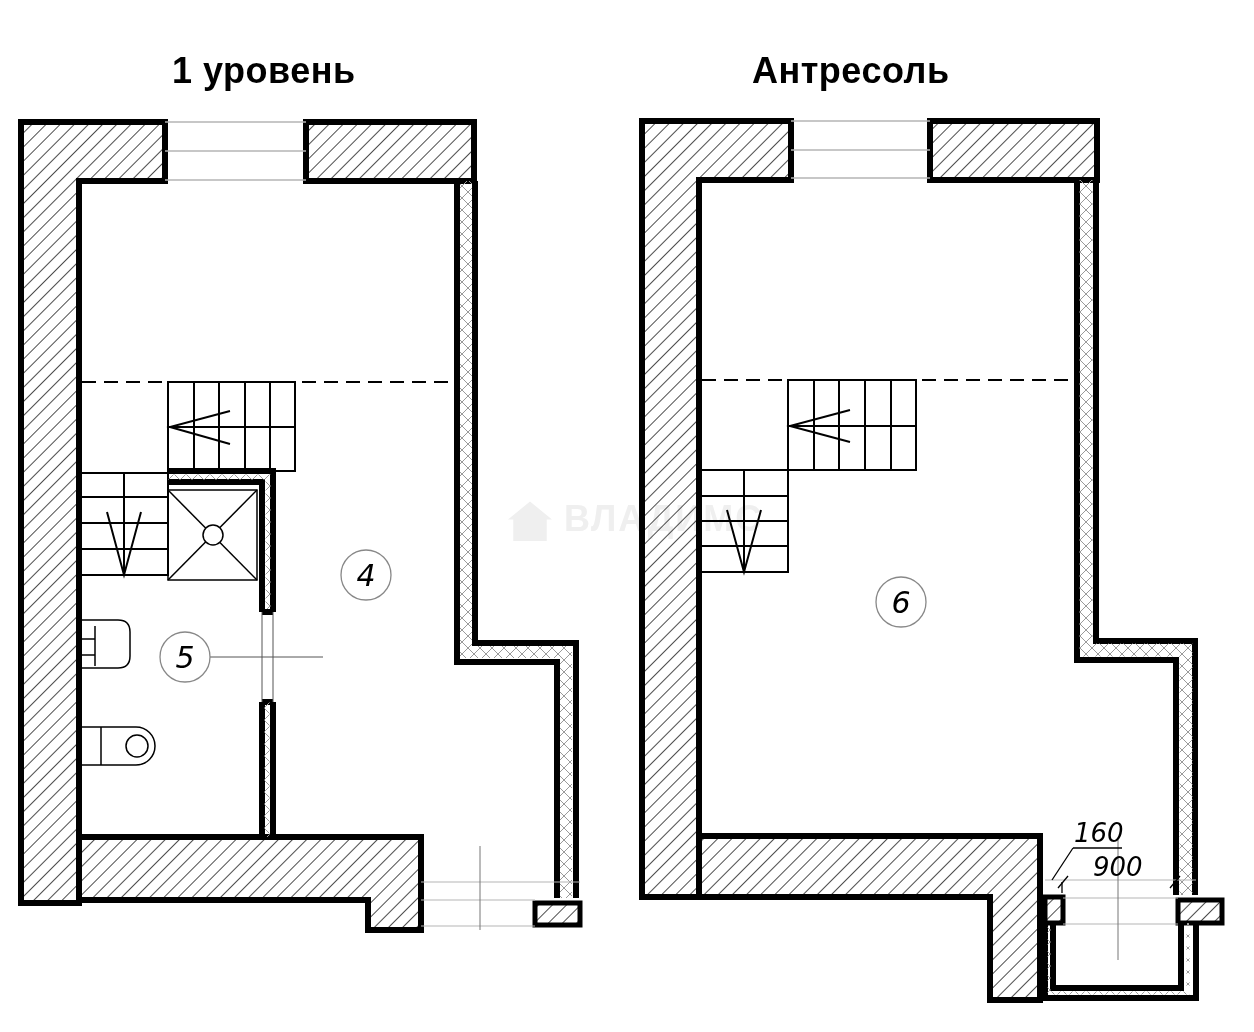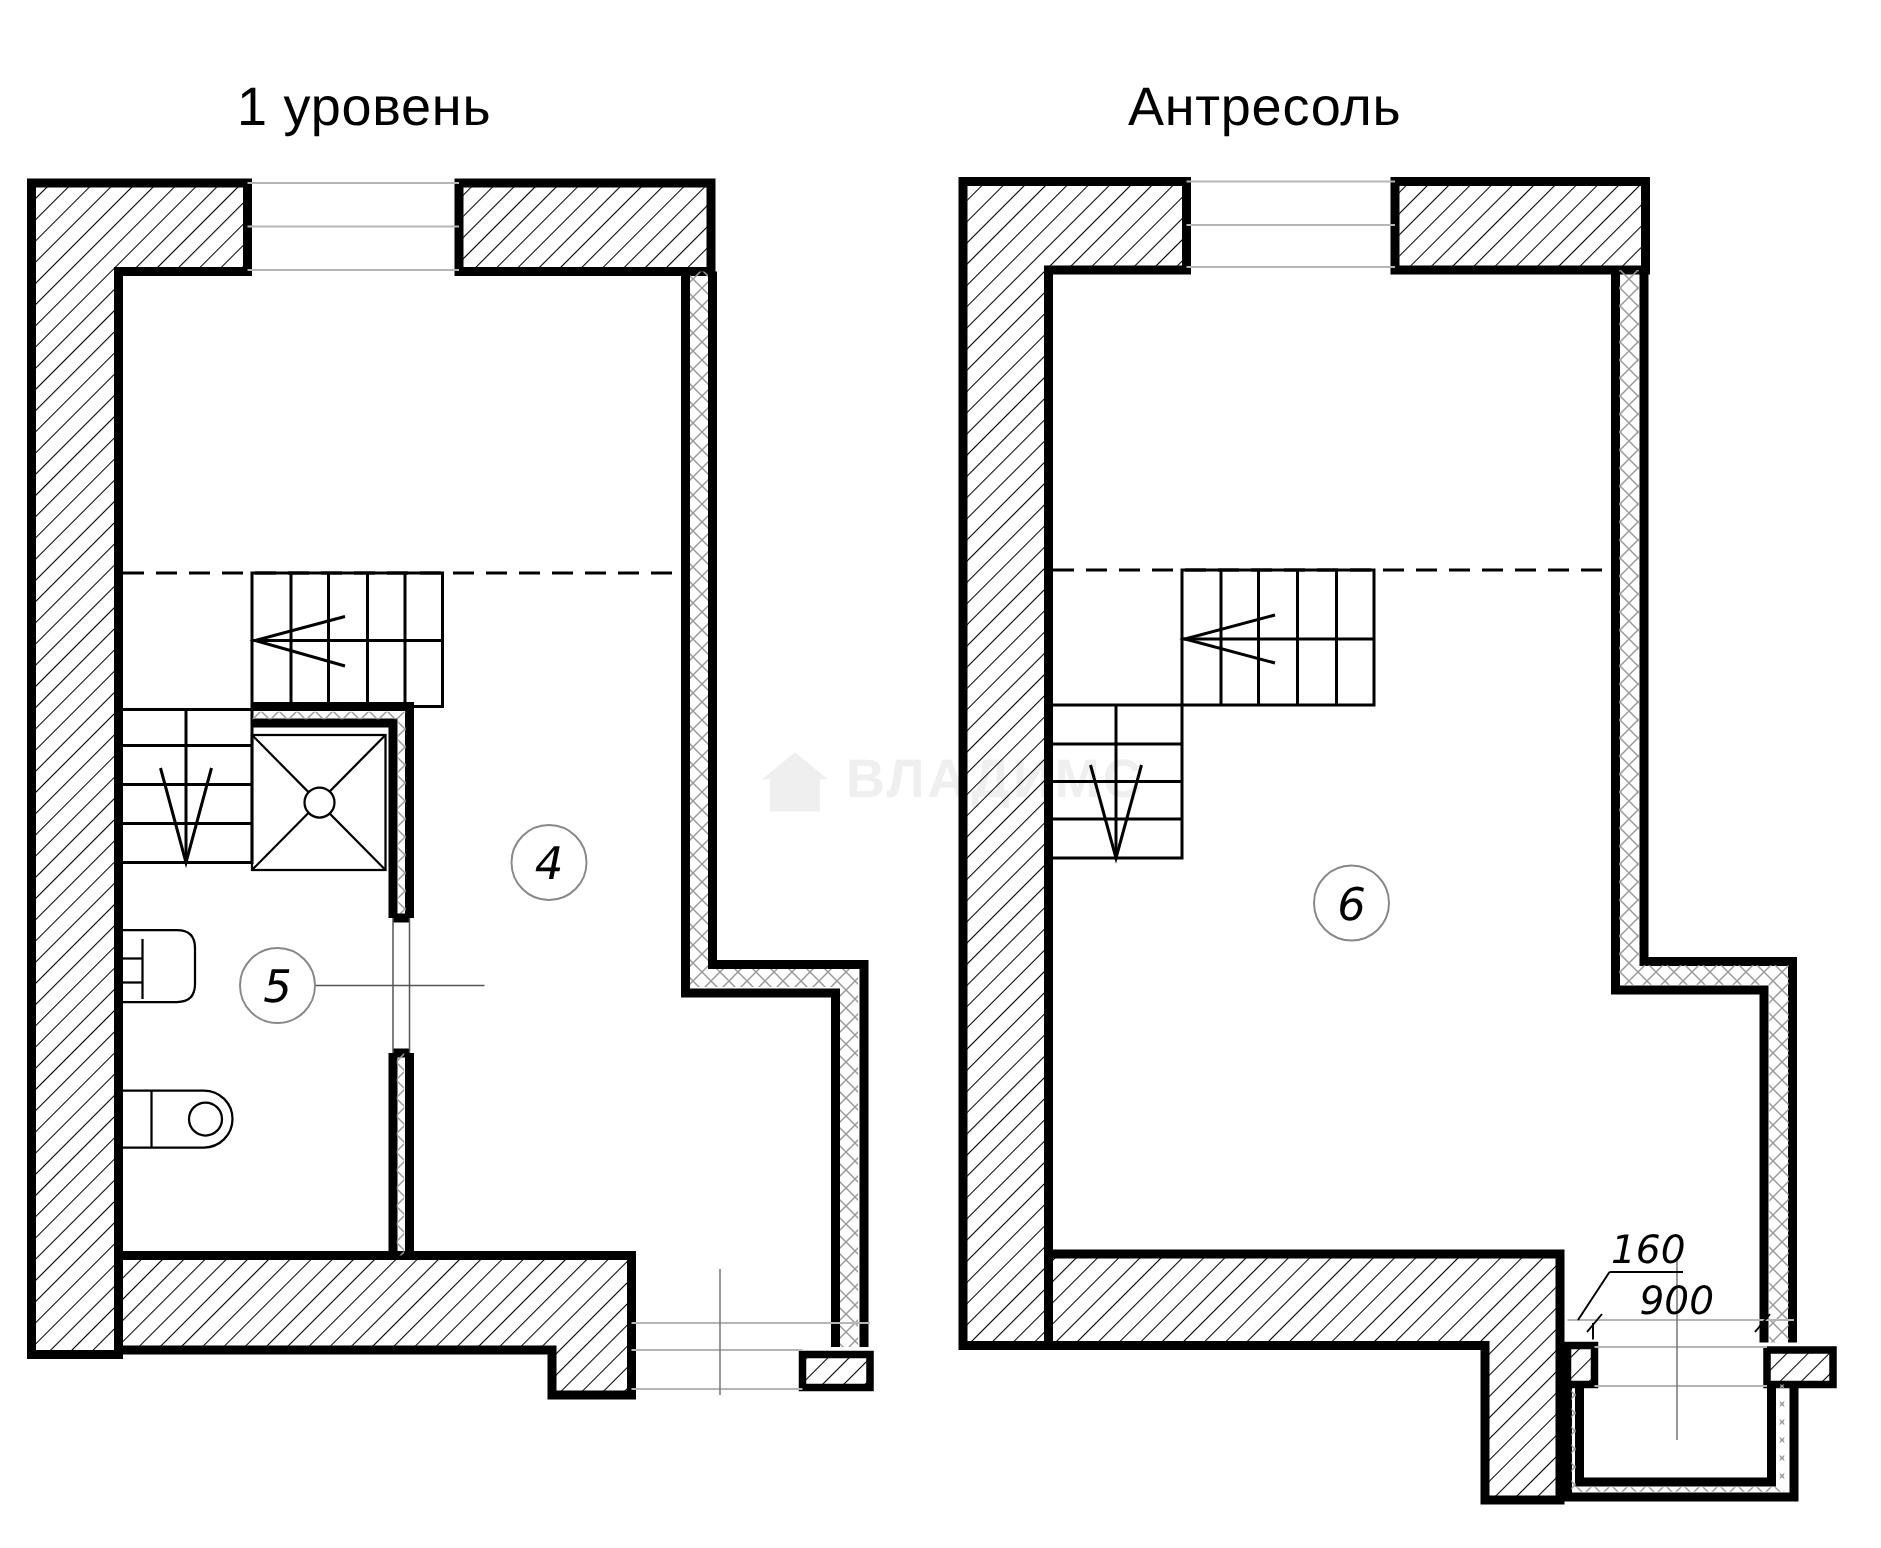--- a/index.html
+++ b/index.html
@@ -1,21 +1,21 @@
 <!DOCTYPE html>
 <html><head>
 <meta charset="utf-8">
 <style>
   html, body { margin: 0; padding: 0; background: #ffffff; }
   body { width: 1254px; height: 1032px; position: relative; overflow: hidden;
          font-family: "DejaVu Sans", sans-serif; }
   .title { position: absolute; top: 50px; font-size: 36px; color: #000;
            font-family: "Liberation Sans", sans-serif; letter-spacing: 0.5px; }
-  #title-left { left: 158px; }
-  #title-right { left: 752px; }
+  #title-left { left: 172px; font-weight: bold; }
+  #title-right { left: 752px; font-weight: bold; }
   svg { position: absolute; left: 0; top: 0; }
   .room-label { font-family: "DejaVu Sans", sans-serif; font-style: italic; font-size: 30px; }
   .dim-label { font-family: "DejaVu Sans", sans-serif; font-style: italic; font-size: 26px; }
   .watermark { position: absolute; left: 508px; top: 498px; font-size: 36px; font-weight: bold;
                color: #efefef; font-family: "Liberation Sans", sans-serif; letter-spacing: 2px; }
   .watermark .wm-icon { display: inline-block; width: 44px; height: 40px; background: #efefef;
                clip-path: polygon(50% 0, 100% 45%, 88% 45%, 88% 100%, 12% 100%, 12% 45%, 0 45%);
                vertical-align: middle; margin-right: 12px; }
 </style>
 </head>

